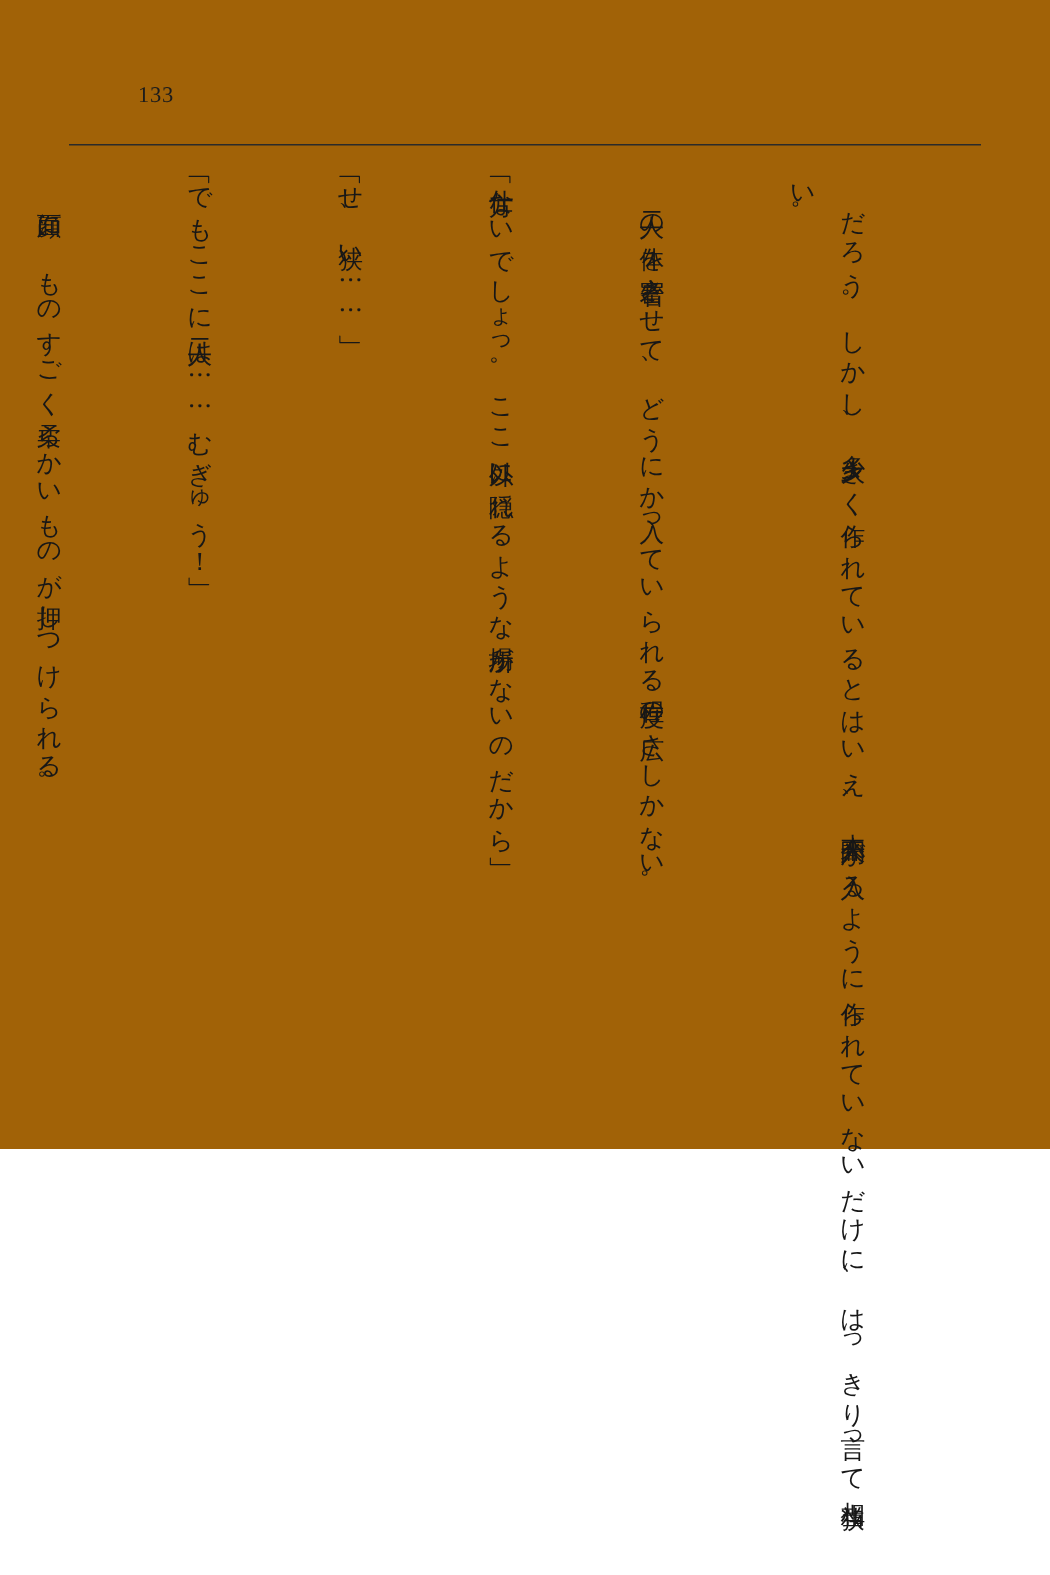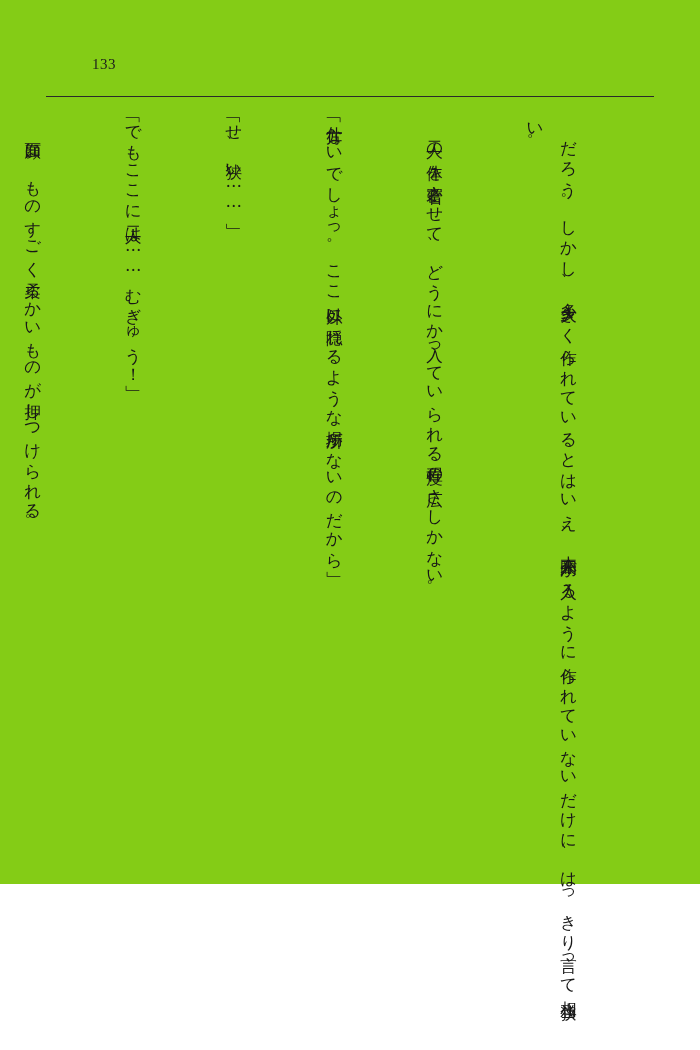--- a/index.html
+++ b/index.html
@@ -13,22 +13,22 @@
     font-family: "Liberation Serif", "DejaVu Serif", serif;
     color: #1a1a1a;
     position: relative;
     overflow: hidden;
   }
   .page {
     position: absolute;
     left: 0;
     top: 0;
     width: 700px;
-    height: 884px;
-    background: #84cc16;
+    height: 766px;
+    background: #a16207;
   }
   .page-number {
     position: absolute;
     left: 92px;
     top: 56px;
     font-size: 15px;
     letter-spacing: 0.5px;
     font-family: "Liberation Serif", "DejaVu Serif", serif;
     color: #1c1c1c;
   }

